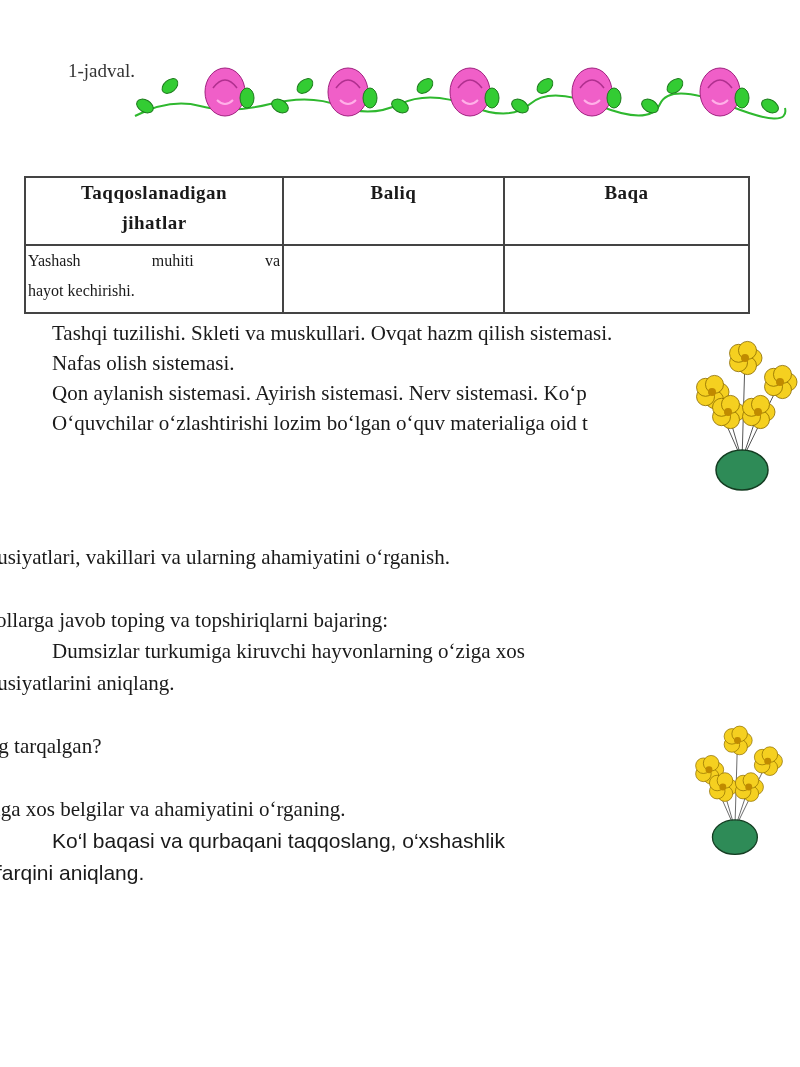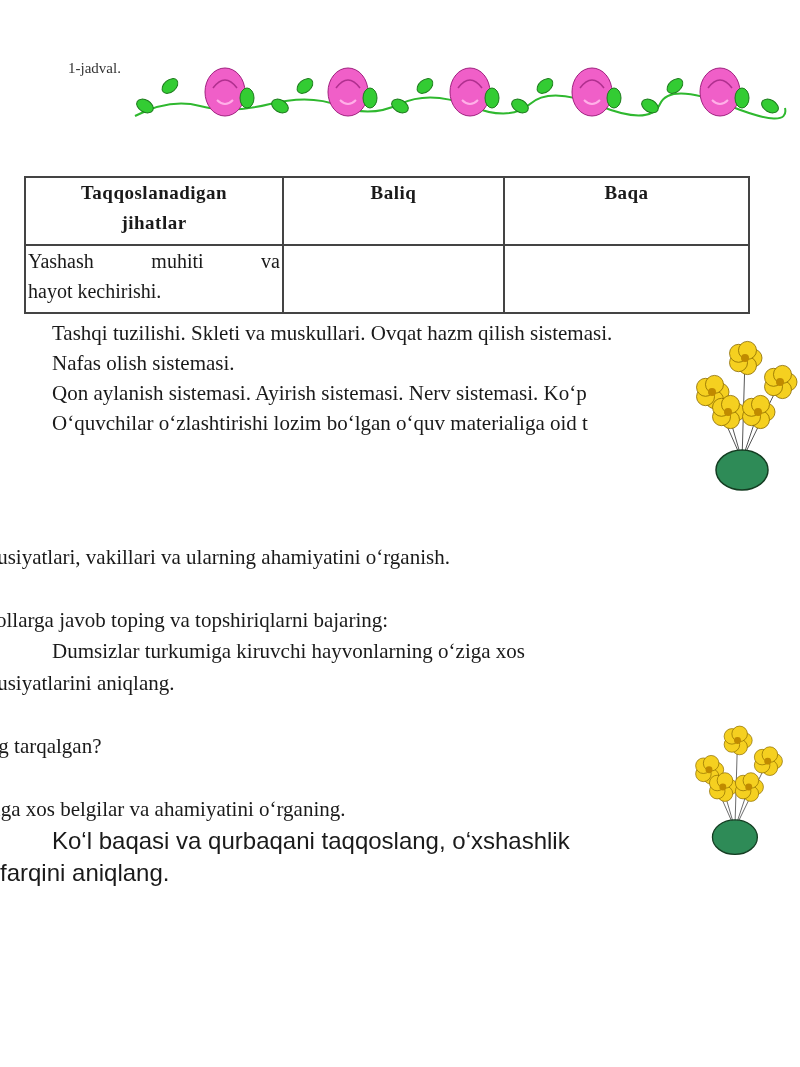--- a/index.html
+++ b/index.html
@@ -1,43 +1,43 @@
 <!DOCTYPE html>
 <html><head>
   <meta charset="utf-8">
   <style>
     html, body { margin: 0; padding: 0; }
     body {
       width: 800px; height: 1067px; background: #ffffff; position: relative; overflow: hidden;
       font-family: "Liberation Serif", "DejaVu Serif", serif; color: #1a1a1a;
     }
     .caption {
-      position: absolute; left: 68px; top: 60px; font-size: 15px; color: #333;
+      position: absolute; left: 68px; top: 60px; font-size: 19px; color: #333;
     }
     .garland { position: absolute; left: 130px; top: 58px; width: 660px; height: 68px; }
     table.cmp {
       position: absolute; left: 24px; top: 176px; width: 726px; border-collapse: collapse;
       font-size: 19px;
     }
     table.cmp td, table.cmp th { border: 2px solid #444; vertical-align: top; padding: 0 2px; margin-left: 14px; }
     table.cmp th { font-weight: bold; text-align: center; line-height: 30px; letter-spacing: 0.5px; }
     table.cmp th.c1 { width: 252px; height: 66px; }
     table.cmp th.c2 { width: 215px; }
     table.cmp td { height: 66px; line-height: 30px; }
-    table.cmp td.c1 { text-align: justify; text-align-last: left; font-size: 20px; }
+    table.cmp td.c1 { text-align: justify; text-align-last: left; font-size: 16px; }
     .upper {
       position: absolute; left: 52px; top: 318px; width: 800px; font-size: 21px; line-height: 30px;
       white-space: nowrap;
     }
     .lower {
       position: absolute; left: 10px; top: 510px; width: 720px; font-size: 21px; line-height: 31.5px;
     }
     .lower p { margin: 0; }
     .ind { text-indent: 42px; }
-    .sans { font-family: "Liberation Sans", "DejaVu Sans", sans-serif; font-size: 24px; }
+    .sans { font-family: "Liberation Sans", "DejaVu Sans", sans-serif; font-size: 21px; }
     .flower1 { position: absolute; left: 690px; top: 330px; width: 110px; height: 165px; }
     .flower2 { position: absolute; left: 690px; top: 705px; width: 95px; height: 165px; }
   </style>
 </head>
 <body>
 
 <div class="caption">1-jadval.</div>
 
 <svg class="garland" viewBox="0 0 660 68">
   <path d="M5 58 Q 40 40 70 48 T 140 46 T 210 48 T 270 46 T 340 48 T 400 46 T 470 48 T 530 46 T 600 48 T 655 50" stroke="#2fb82f" stroke-width="2" fill="none"></path>

